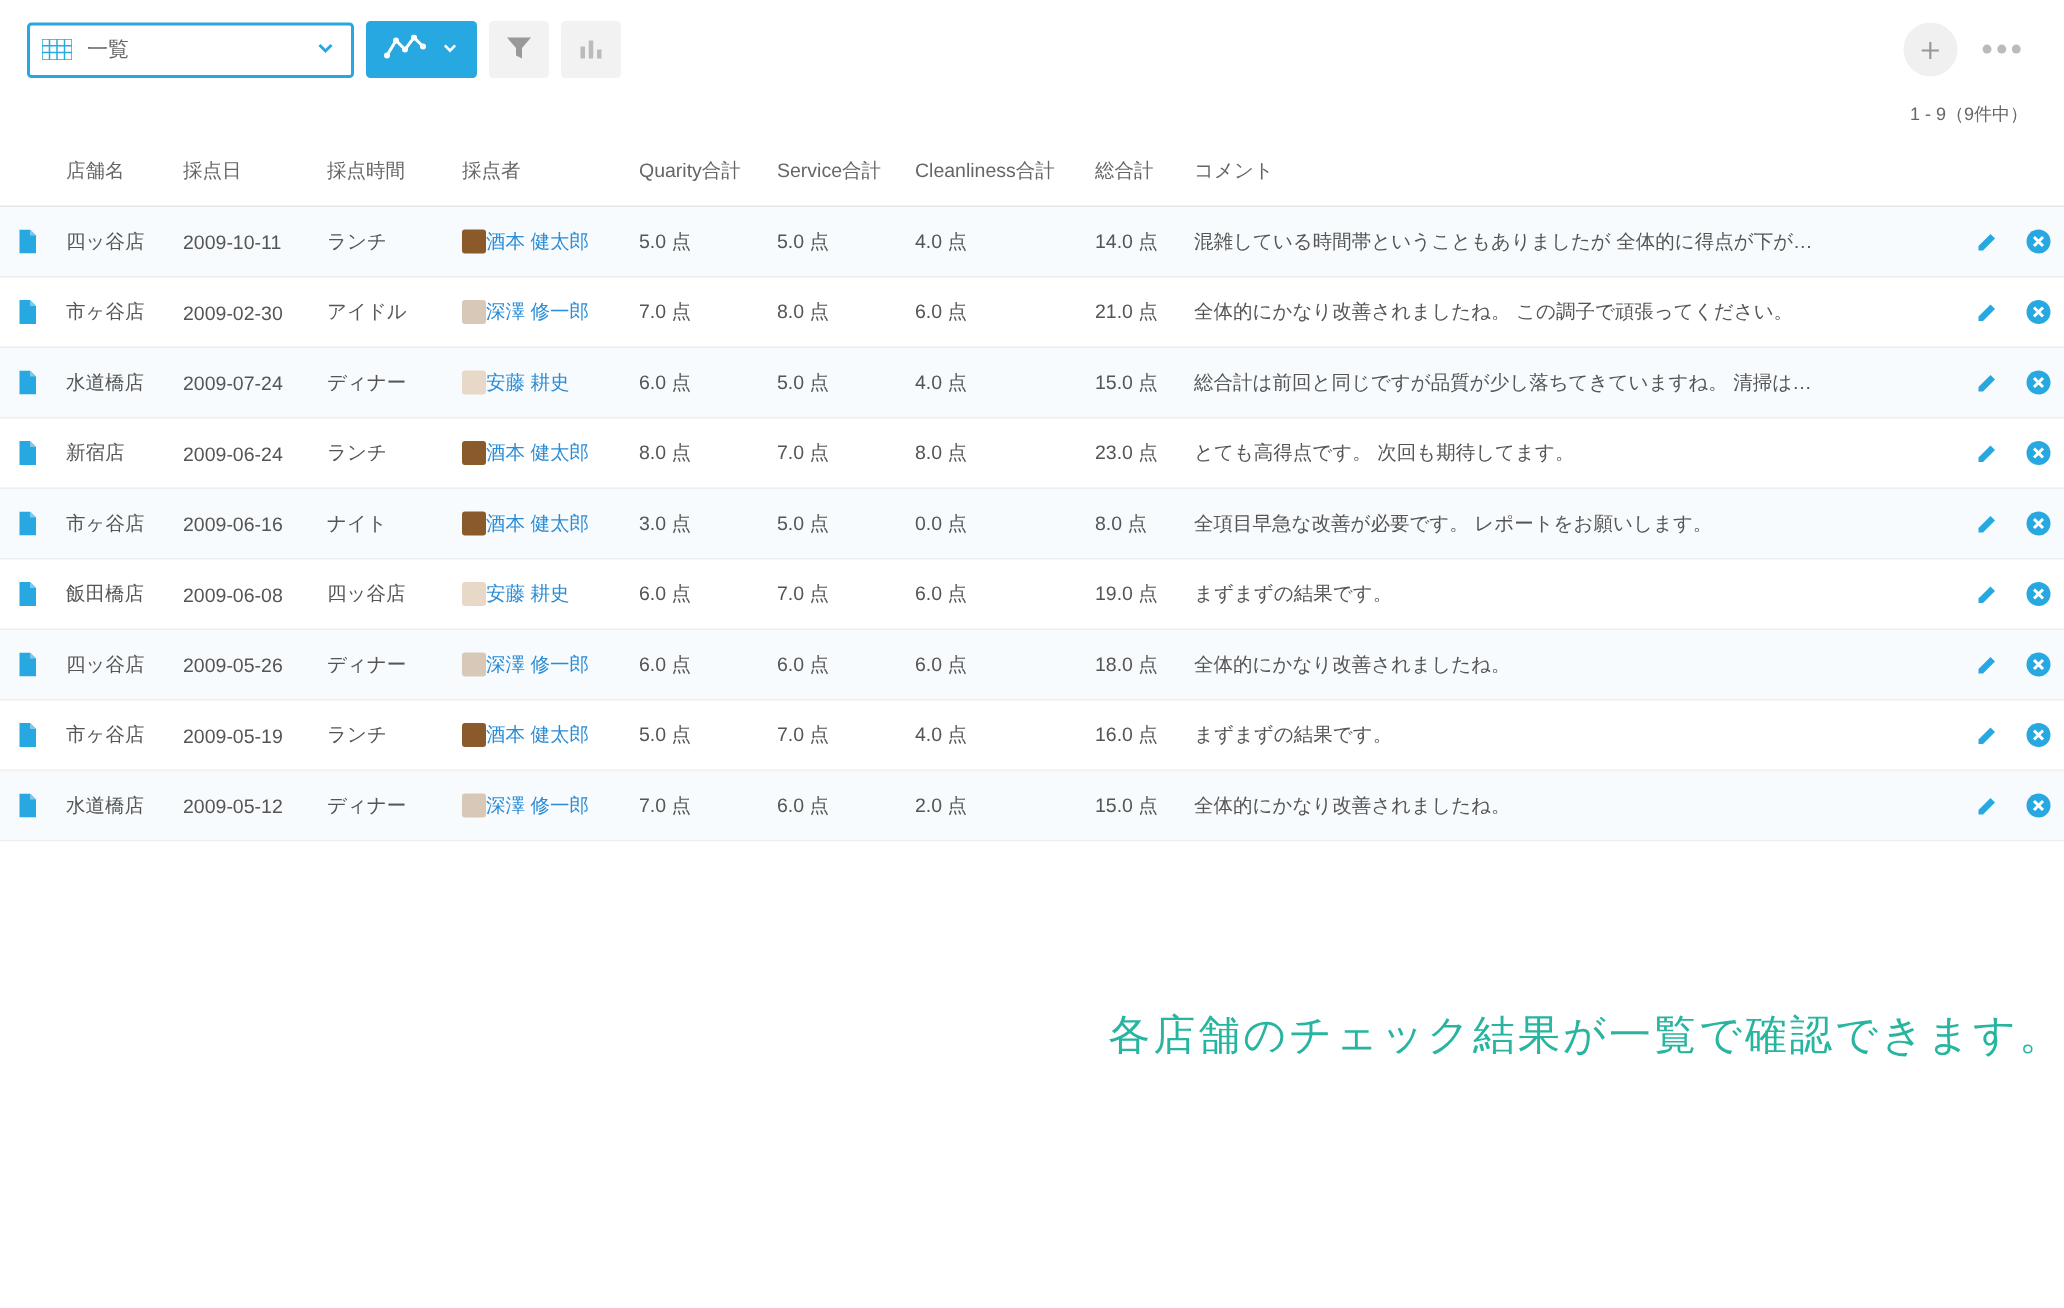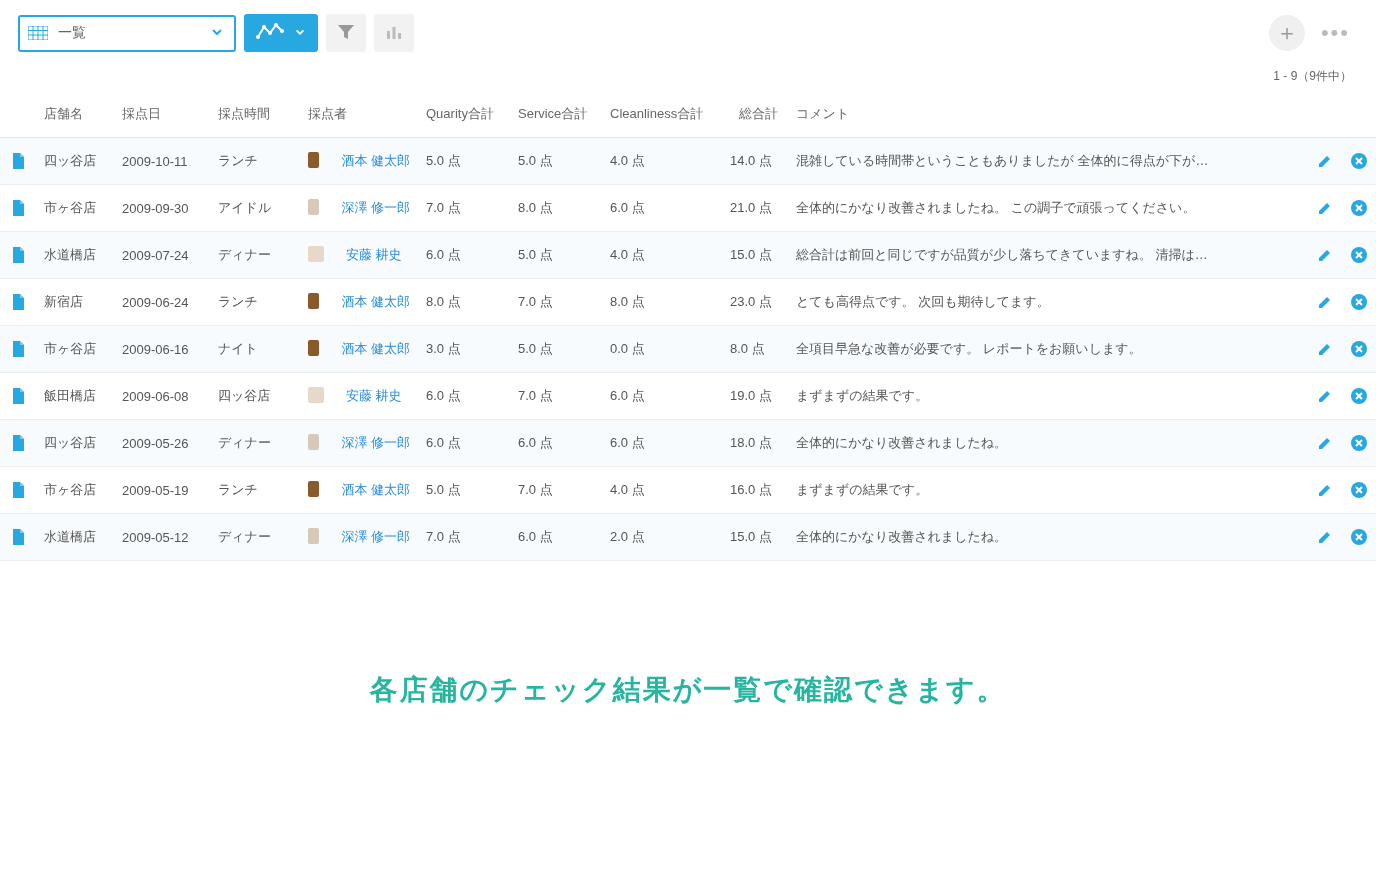--- a/index.html
+++ b/index.html
@@ -38,27 +38,27 @@
 .col-score { width: 92px; text-align: right; padding-right: 16px; }
 .col-score-wide { width: 120px; text-align: right; padding-right: 16px; }
 .col-total { width: 66px; text-align: right; padding-right: 10px; }
 .col-comment { width: auto; }
 .col-action { width: 34px; text-align: center; }
 
 td.score, td.total { text-align: left; padding-right: 16px; }
 td.total { padding-right: 10px; }
 
 .doc-icon svg { display: block; margin: 0 auto; }
-.scorer { display: flex; gap: 22px; }
+.scorer { display: flex; align-items: center; gap: 0; }
 .scorer .avatar { width: 16px; height: 16px; display: inline-block; border-radius: 2px; }
 .scorer a { color: #2b8cd6; text-decoration: none; cursor: pointer; }
 
 .edit-btn svg, .del-btn svg { display: block; margin: 0 auto; cursor: pointer; }
 
-.caption { text-align: center; font-size: 28px; color: #28b5a0; font-weight: 700; margin-top: 110px; letter-spacing: 2px; }
+.caption { text-align: right; font-size: 28px; color: #28b5a0; font-weight: 400; margin-top: 110px; letter-spacing: 2px; }
 </style>
 </head>
 <body>
 
 <div class="toolbar">
   <div class="view-select">
     <span class="grid-icon">
       <svg width="20" height="14" viewBox="0 0 20 14">
           <rect x="0" y="0" width="20" height="14" fill="none" stroke="#28a8e0" stroke-width="1"></rect>
           <line x1="0" y1="4.5" x2="20" y2="4.5" stroke="#28a8e0"></line>
@@ -129,21 +129,21 @@
   <thead>
     <tr>
       <th class="col-icon"></th>
       <th class="col-store">店舗名</th>
       <th class="col-date">採点日</th>
       <th class="col-time">採点時間</th>
       <th class="col-scorer">採点者</th>
       <th class="col-score" style="text-align:left">Quarity合計</th>
       <th class="col-score" style="text-align:left">Service合計</th>
       <th class="col-score-wide" style="text-align:left">Cleanliness合計</th>
-      <th class="col-total" style="text-align:right">総合計</th>
+      <th class="col-total" style="text-align:left">総合計</th>
       <th class="col-comment">コメント</th>
       <th class="col-action"></th>
       <th class="col-action"></th>
     </tr>
   </thead>
   <tbody id="tbody">
         <tr>
           <td class="doc-icon">
             <svg width="14" height="16" viewBox="0 0 14 16">
               <path d="M2 0 L9 0 L13 4 L13 16 L2 16 Z" fill="#28a8e0"></path>
@@ -177,21 +177,21 @@
           </td>
         </tr>
         <tr>
           <td class="doc-icon">
             <svg width="14" height="16" viewBox="0 0 14 16">
               <path d="M2 0 L9 0 L13 4 L13 16 L2 16 Z" fill="#28a8e0"></path>
               <path d="M9 0 L9 4 L13 4 Z" fill="#7cc9ec"></path>
             </svg>
           </td>
           <td>市ヶ谷店</td>
-          <td>2009-09-30</td>
+          <td>2009-02-30</td>
           <td>アイドル</td>
           <td>
             <span class="scorer">
               <span class="avatar" style="background:#d8c8b8"></span>
               <a>深澤 修一郎</a>
             </span>
           </td>
           <td class="score">7.0 点</td>
           <td class="score">8.0 点</td>
           <td class="score">6.0 点</td>

